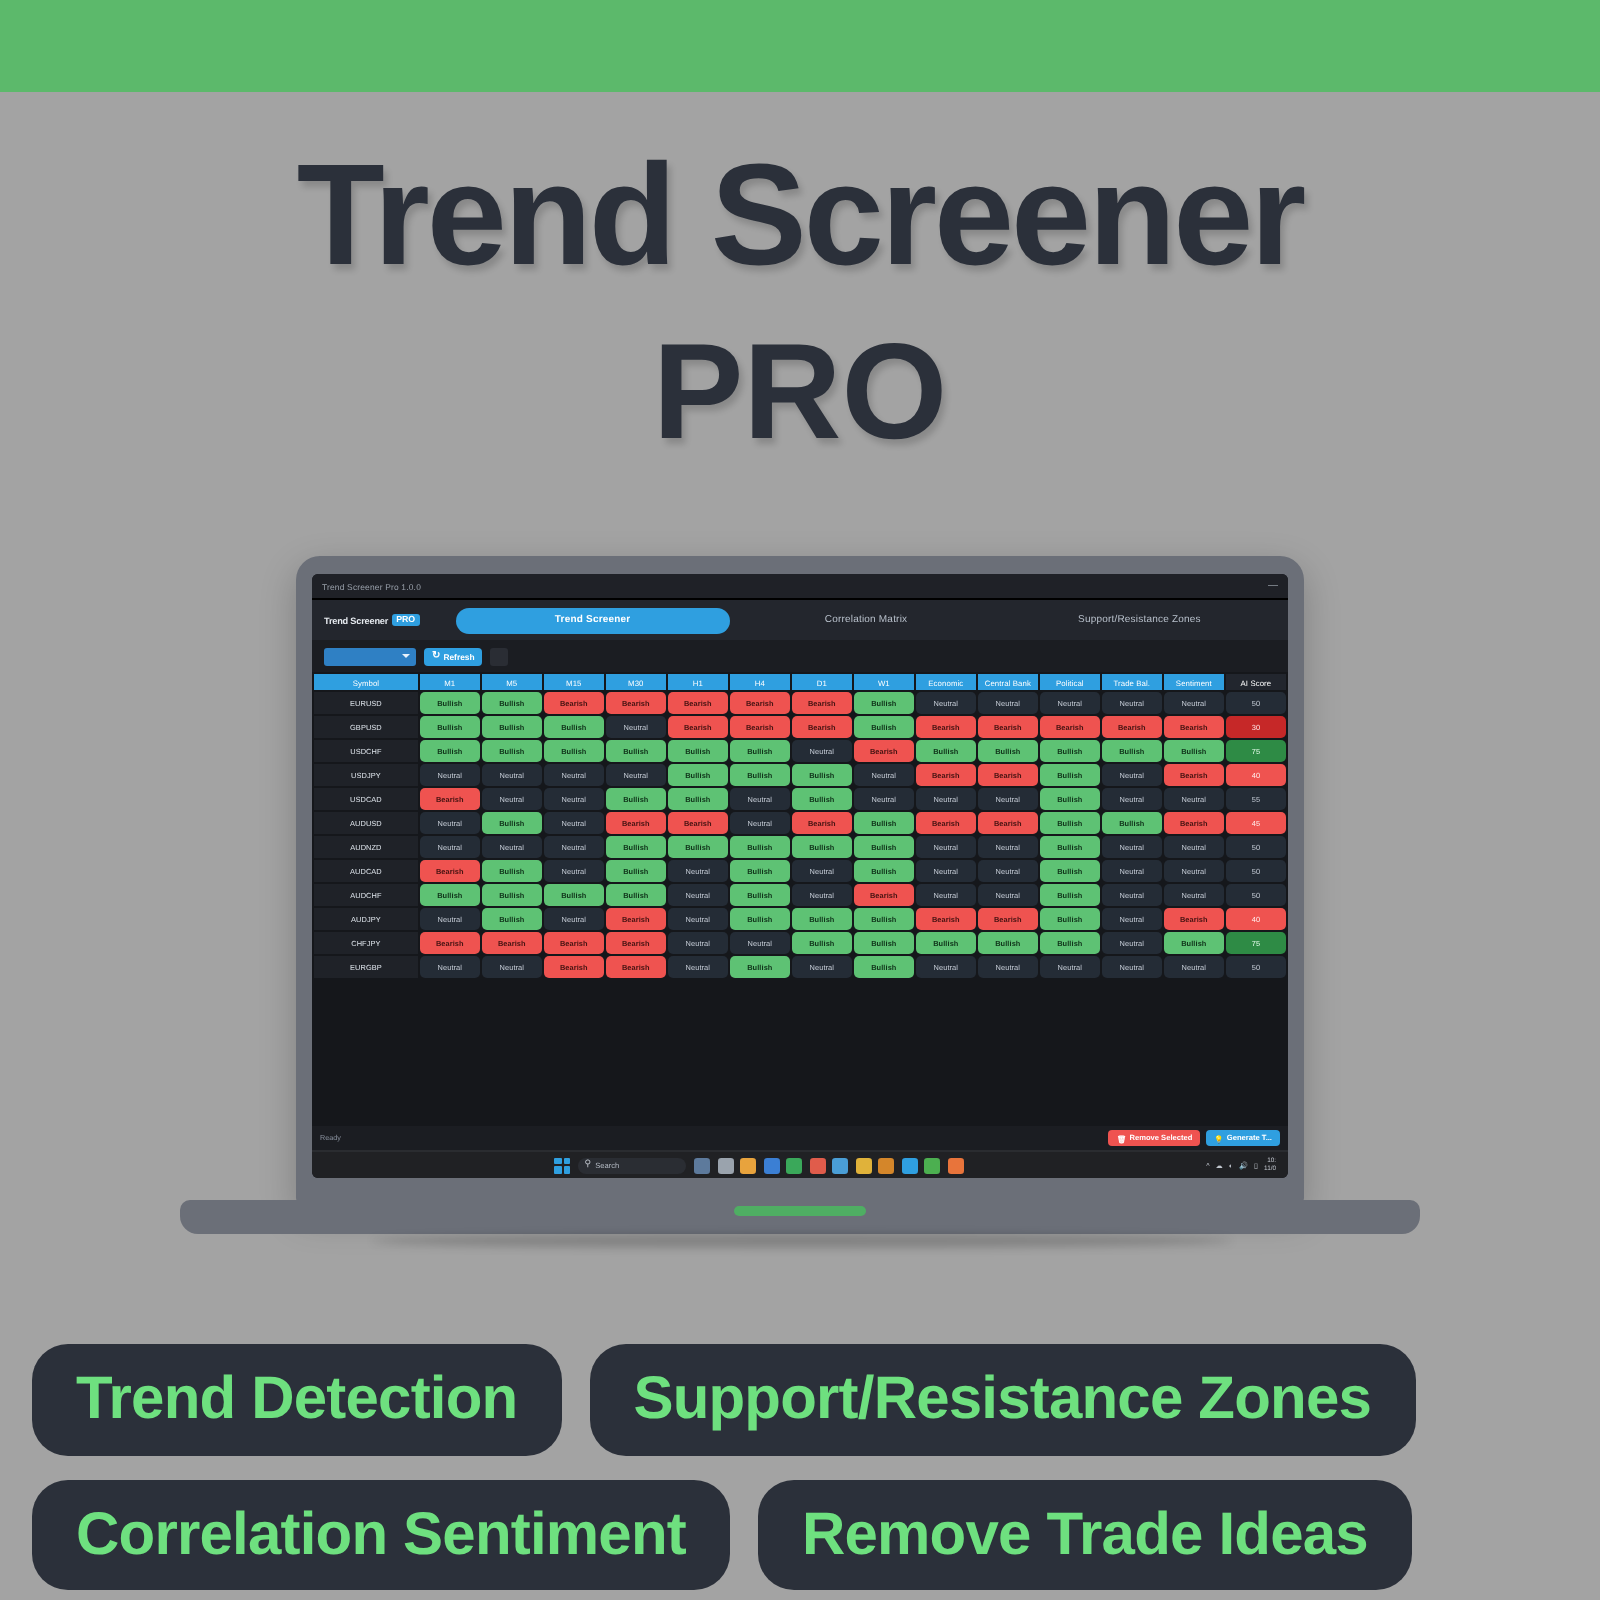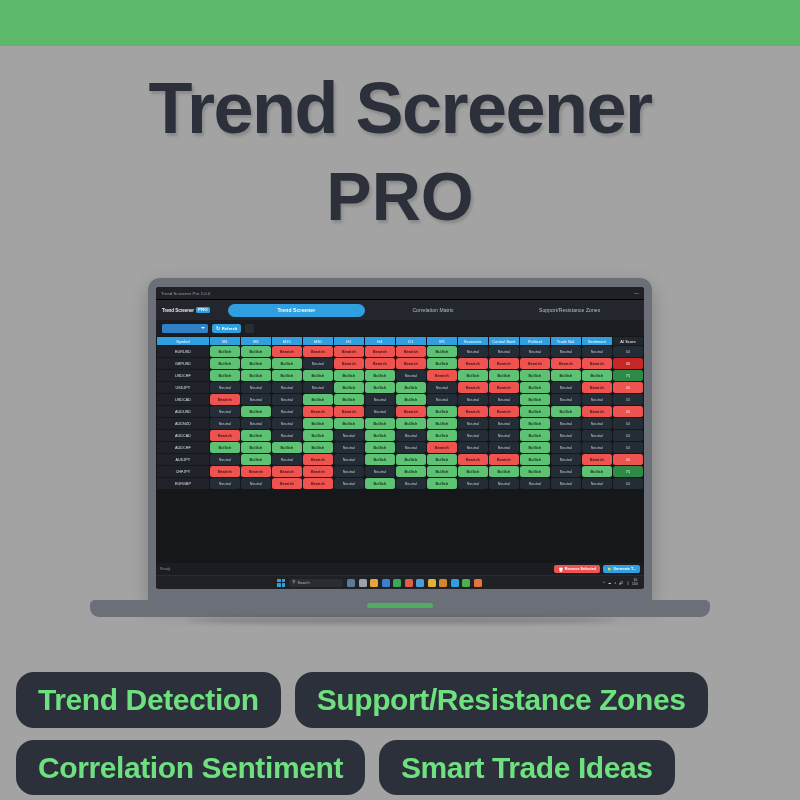--- a/index.html
+++ b/index.html
@@ -499,17 +499,17 @@
     <div class="base-shadow"></div>
   </div>
 
   <div class="features">
     <div class="frow">
       <div class="badge">Trend Detection</div>
       <div class="badge">Support/Resistance Zones</div>
     </div>
     <div class="frow">
       <div class="badge">Correlation Sentiment</div>
-      <div class="badge">Smart Trade Ideas</div>
+      <div class="badge">Remove Trade Ideas</div>
     </div>
   </div>
 
 </div>
 
 </body></html>

